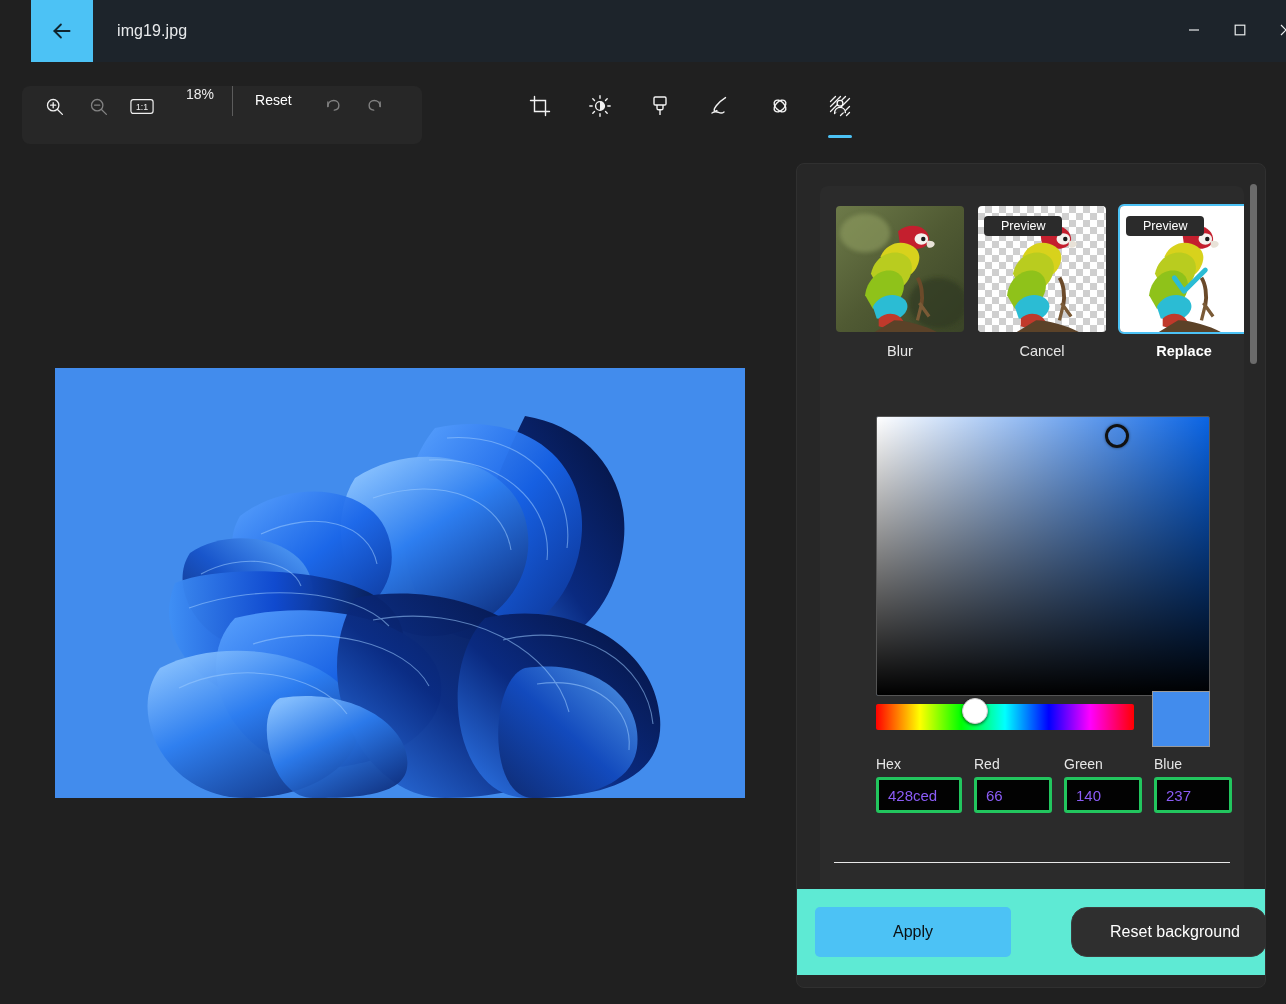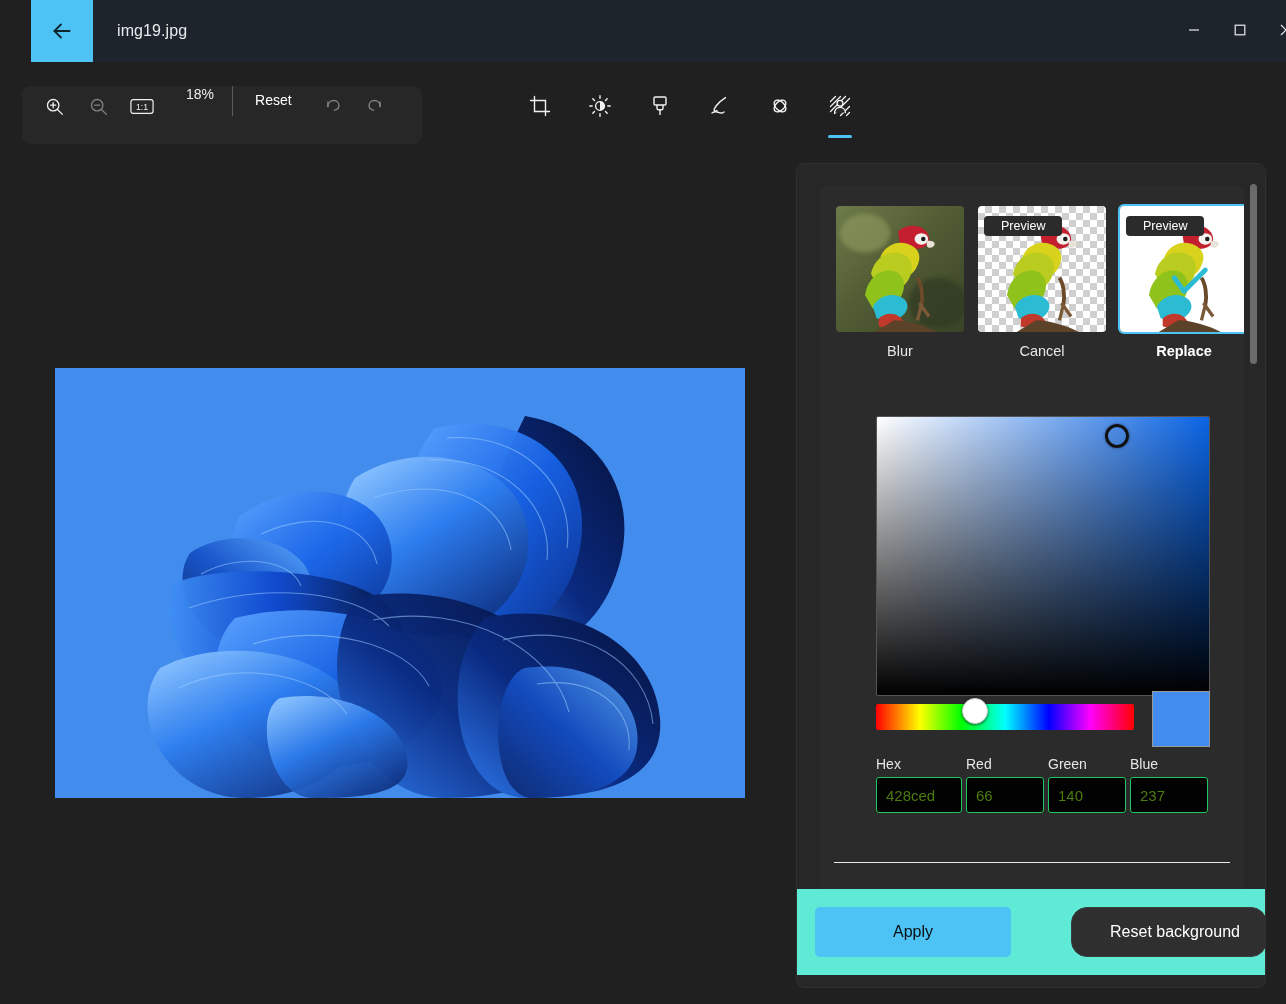--- a/index.html
+++ b/index.html
@@ -229,26 +229,26 @@
     box-shadow: 0 1px 3px rgba(0,0,0,.6);
     cursor: pointer;
   }
   .swatch {
     position: absolute; left: 332px; top: 505px;
     width: 58px; height: 56px;
     background: #428ced;
     border: 1px solid #9a9a9a;
   }
 
-  .fields { position: absolute; left: 56px; top: 570px; display: flex; gap: 4px; }
+  .fields { position: absolute; left: 56px; top: 570px; display: flex; gap: 12px; }
   .field { display: flex; flex-direction: column; }
   .field-label { font-size: 14px; color: #e6e6e6; margin-bottom: 5px; }
   .field input {
-    background: #020202; border: 1px solid #22c55e; border-radius: 3px;
-    color: #4d7c0f; font-family: "Liberation Sans", sans-serif;
+    background: #020202; border: 3px solid #22c55e; border-radius: 3px;
+    color: #8b5cf6; font-family: "Liberation Sans", sans-serif;
     font-size: 15px; height: 36px; padding: 0 9px;
   }
   .f-hex input { width: 86px; }
   .f-r input, .f-g input, .f-b input { width: 78px; }
 
   .divider {
     position: absolute; left: 14px; top: 676px;
     width: 396px; height: 1px; background: #e8e8e8;
   }
   .cut-label {

